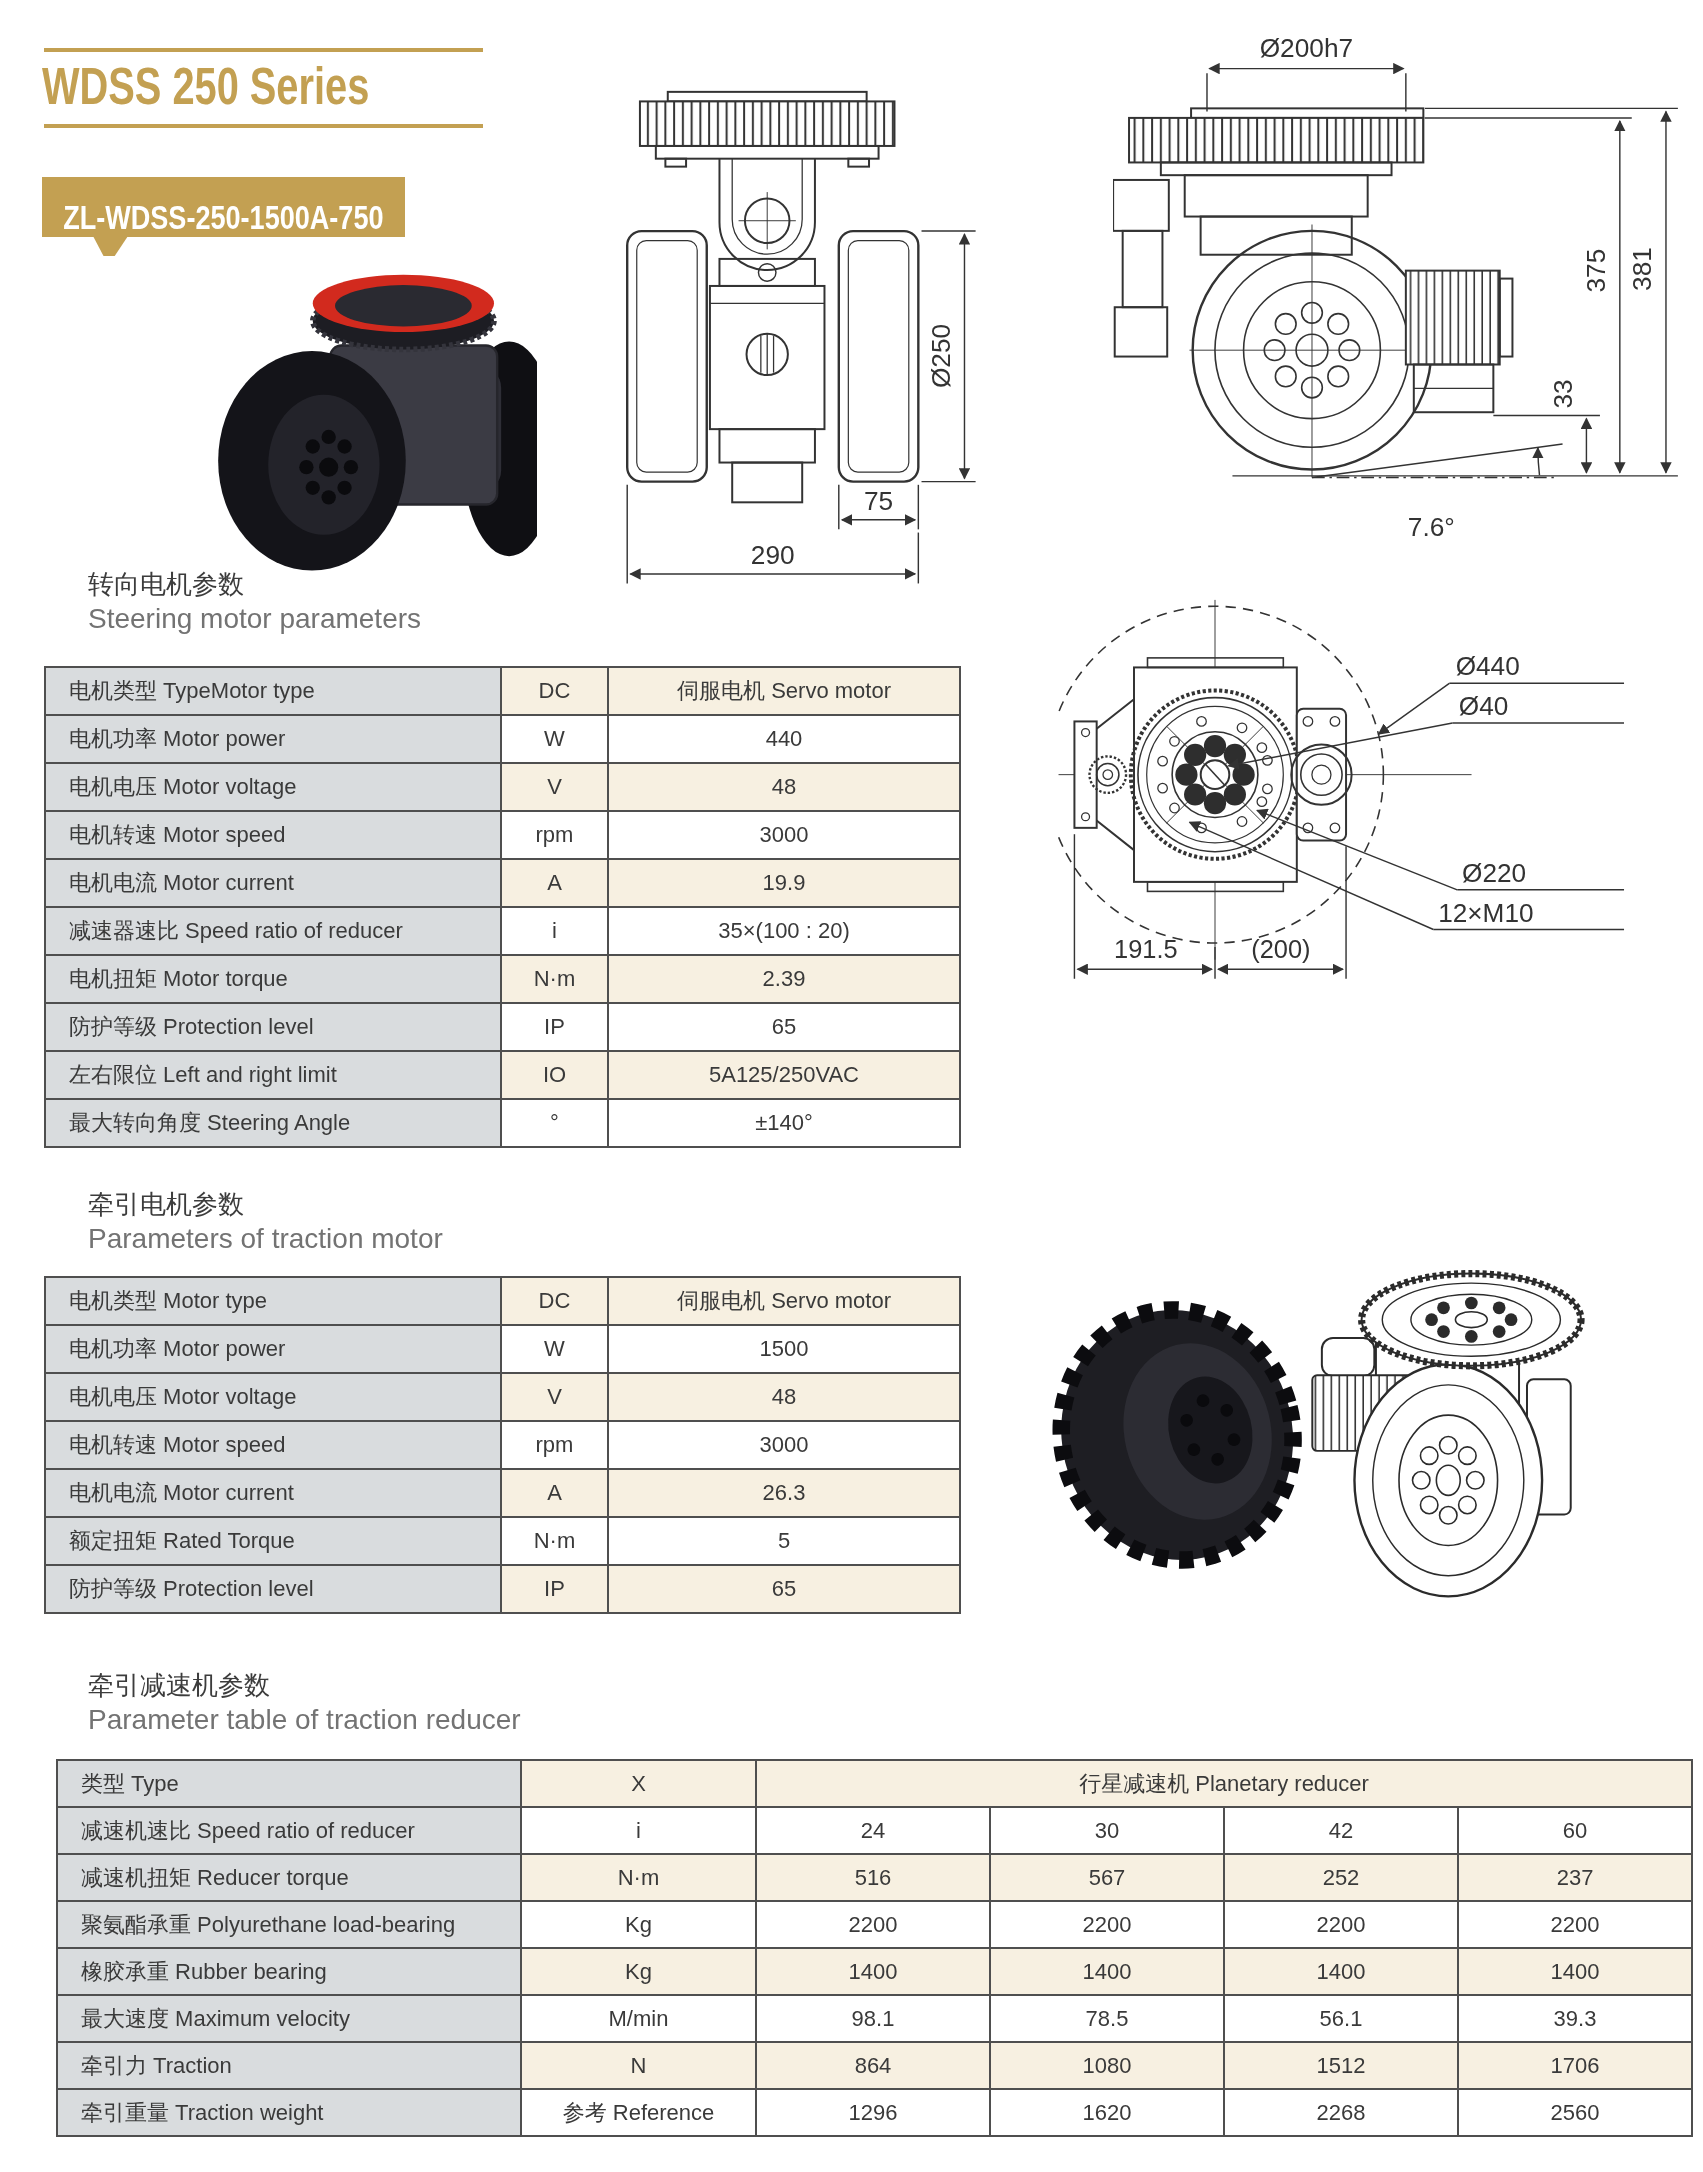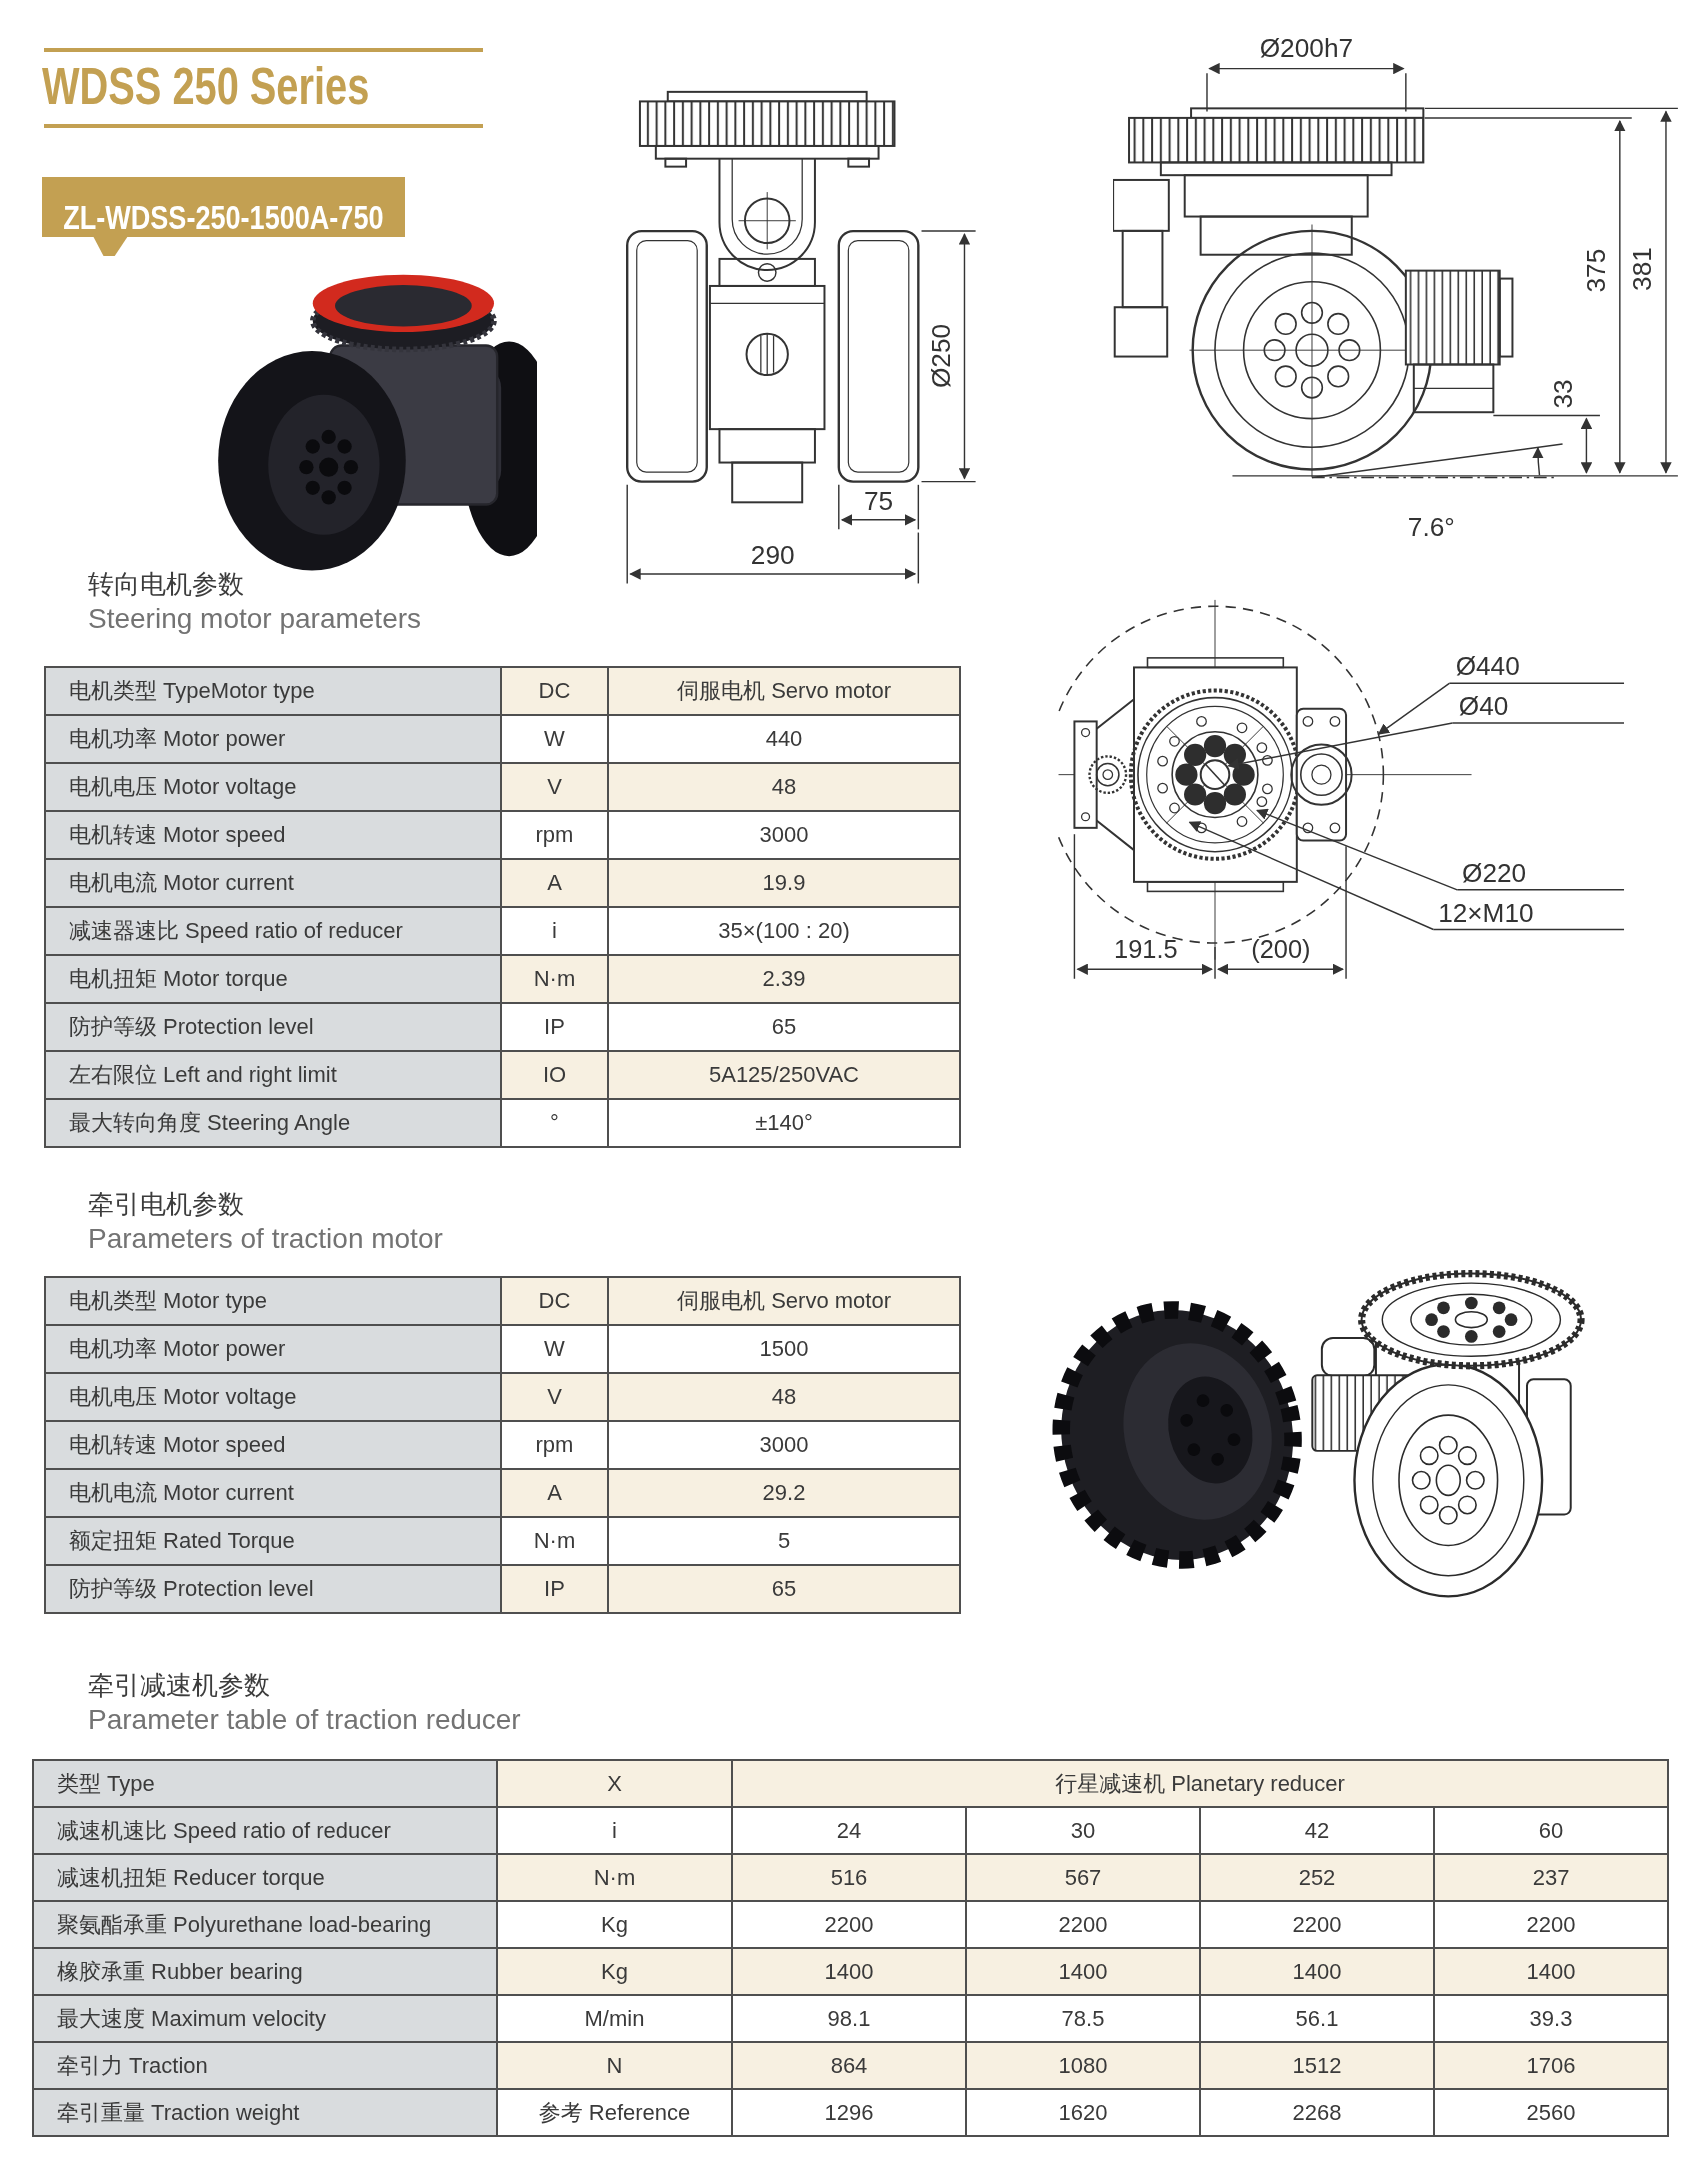--- a/index.html
+++ b/index.html
@@ -364,21 +364,21 @@
         <td class="c">48</td>
       </tr>
     <tr>
         <td class="lbl">电机转速 Motor speed</td>
         <td class="c">rpm</td>
         <td class="c">3000</td>
       </tr>
     <tr>
         <td class="lbl">电机电流 Motor current</td>
         <td class="c">A</td>
-        <td class="c">29.2</td>
+        <td class="c">26.3</td>
       </tr>
     <tr>
         <td class="lbl">额定扭矩 Rated Torque</td>
         <td class="c">N·m</td>
         <td class="c">5</td>
       </tr>
     <tr>
         <td class="lbl">防护等级 Protection level</td>
         <td class="c">IP</td>
         <td class="c">65</td>
@@ -436,21 +436,21 @@
     </g>
     <ellipse cx="540" cy="85" rx="20" ry="10" stroke-width="2"></ellipse>
   </g>
 </svg>
 
 <div class="sec-head" style="top:1667px">
   <div class="zh">牵引减速机参数</div>
   <div class="en">Parameter table of traction reducer</div>
 </div>
 
-<table class="spec" id="reducer-table" style="left:32px;top:1759px;width:1634px">
+<table class="spec" id="reducer-table" style="left:56px;top:1759px;width:1634px">
   <colgroup>
       <col style="width:464px">
       <col style="width:235px">
       <col style="width:234px">
       <col style="width:234px">
       <col style="width:234px">
       <col style="width:234px">
     </colgroup>
   <tbody>
     <tr>

